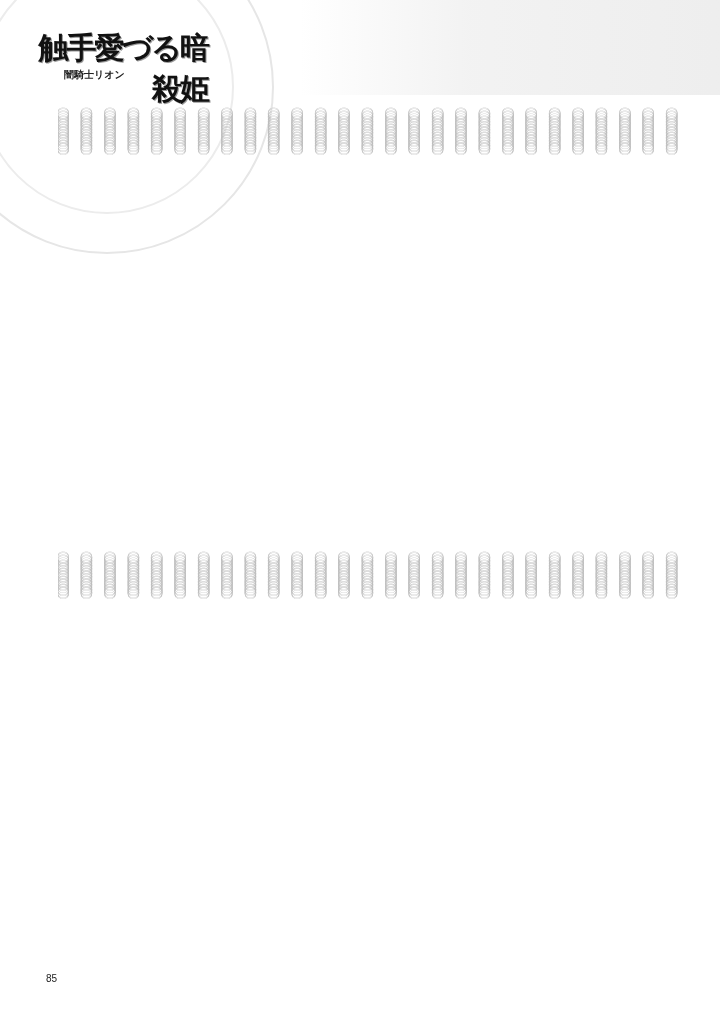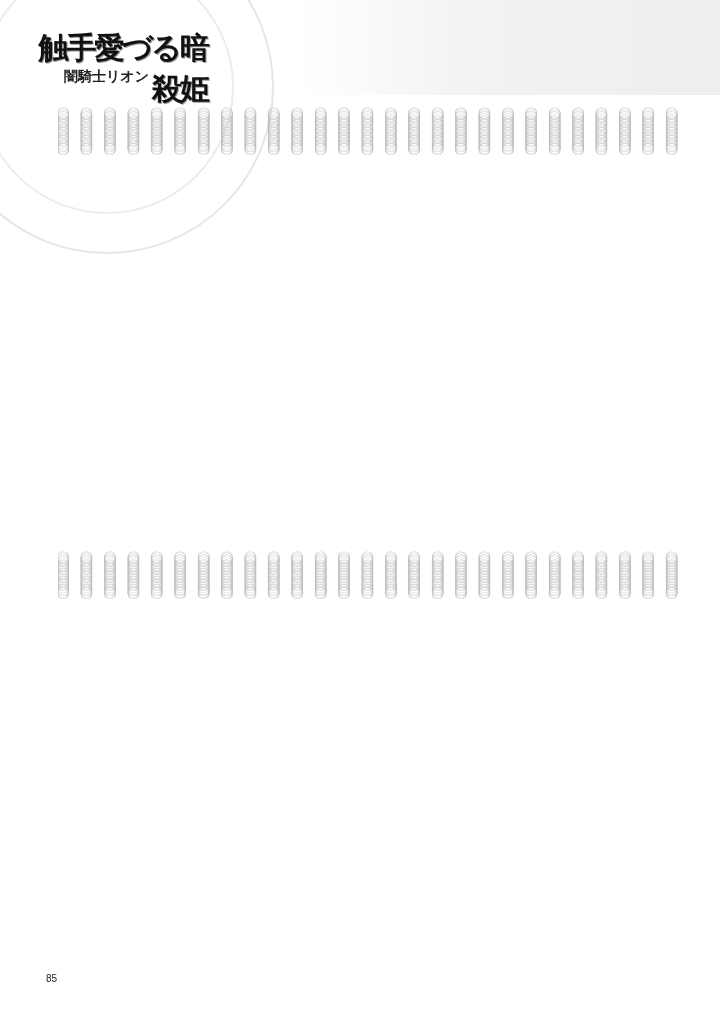--- a/index.html
+++ b/index.html
@@ -21,21 +21,21 @@
     position: absolute; left: 28px; top: 28px; width: 180px; height: 62px;
   }
   .logo-title {
     position: absolute; left: 0; top: 0; font-family: "DejaVu Serif", serif; font-weight: bold;
     font-size: 30px; letter-spacing: -2px; color: #111;
     text-shadow: 1px 1px 0 #999, -1px 0 0 #fff;
     text-align: right;
   }
   .logo-subtitle {
     position: absolute; left: 36px; top: 40px; font-family: "DejaVu Sans", sans-serif; font-weight: bold;
-    font-size: 14px; color: #222; letter-spacing: 0px;
+    font-size: 10px; color: #222; letter-spacing: 0px;
   }
   .tier {
     position: absolute; left: 58px; width: 625px;
     writing-mode: vertical-rl; font-size: 13.5px; line-height: 23.4px; letter-spacing: 1.6px;
     color: #bbb; overflow: hidden;
   }
   .tier.top { top: 96px; height: 425px; }
   .tier.bottom { top: 540px; height: 420px; }
   .col { display: block; }
   .page-number {

